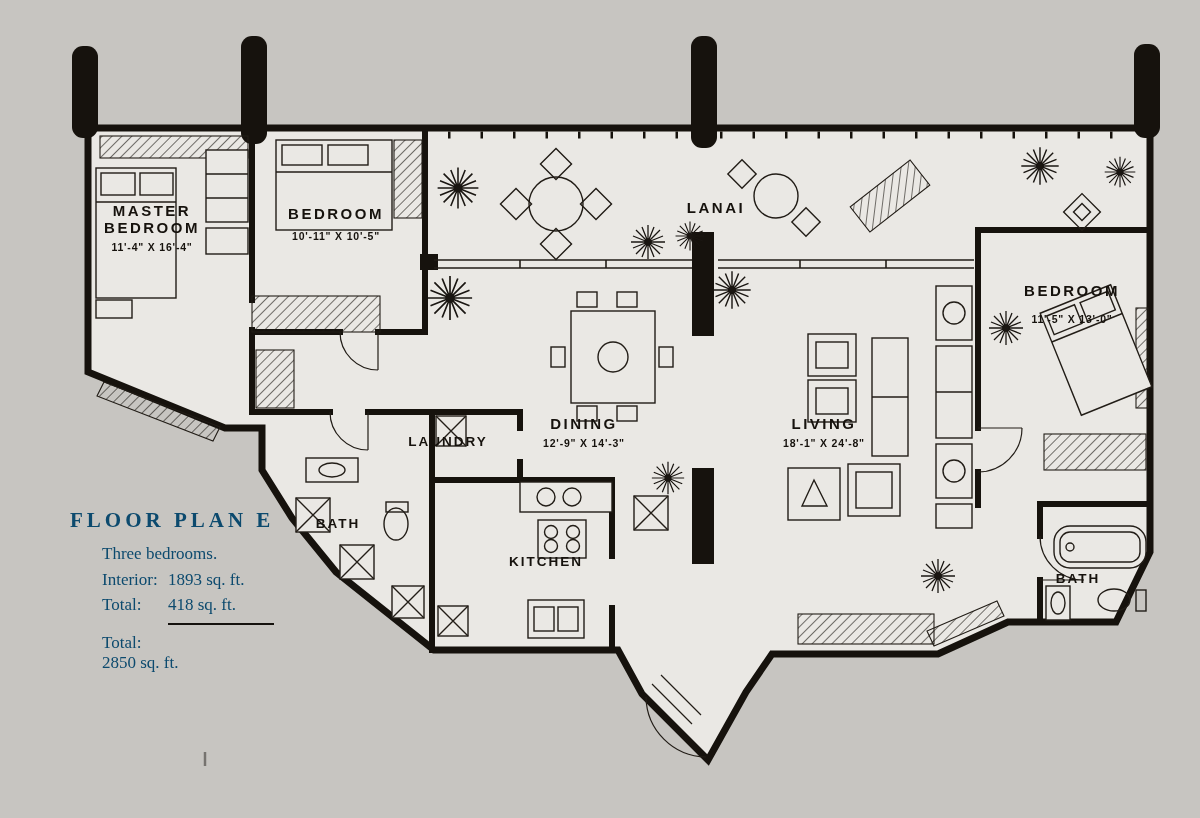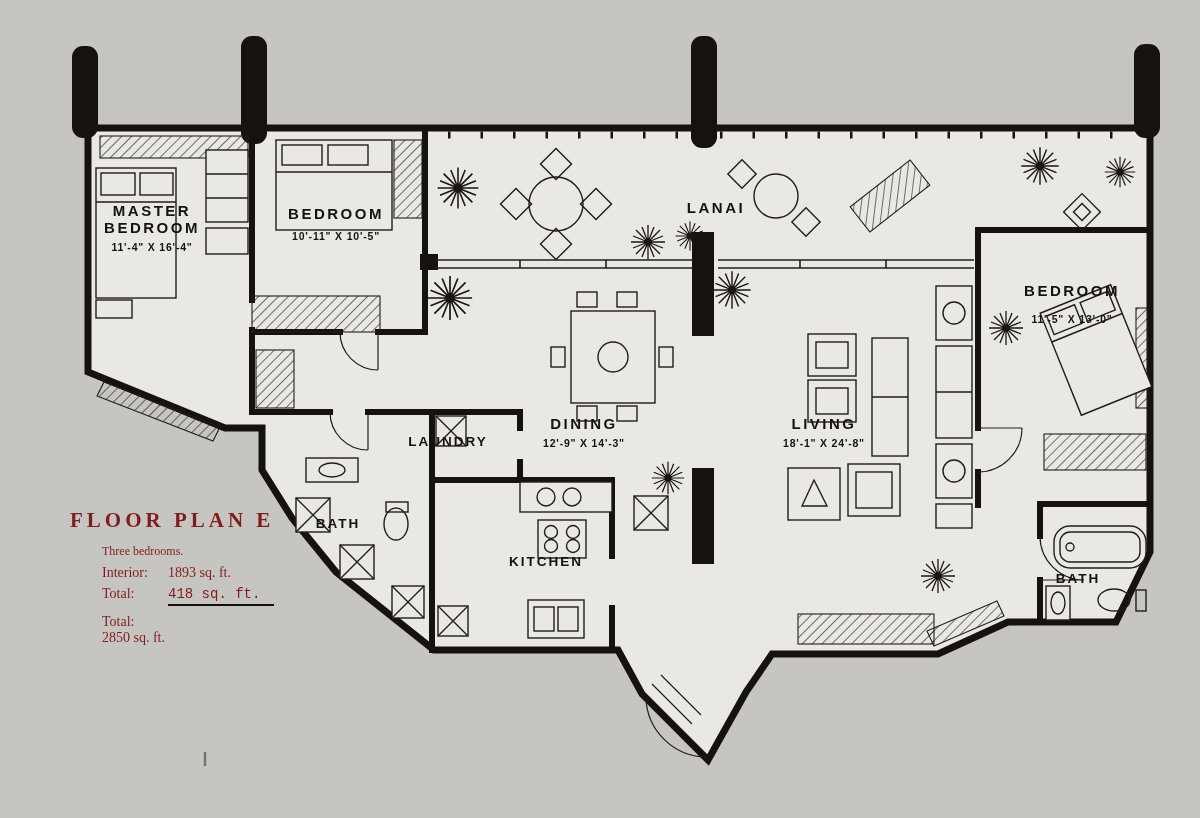--- a/index.html
+++ b/index.html
@@ -18,28 +18,28 @@
   .arc{fill:none;stroke:#221d17;stroke-width:1.2;}
 
   
   .room-label{font-family:"Liberation Sans",sans-serif;font-weight:700;font-size:15px;
               letter-spacing:2.5px;fill:#16120d;text-anchor:middle;}
   .room-label.sm{font-size:13.5px;letter-spacing:2px;}
   .room-dims{font-family:"Liberation Sans",sans-serif;font-weight:700;font-size:10.5px;
              letter-spacing:.8px;fill:#16120d;text-anchor:middle;}
 
   
-  .legend{position:absolute;left:70px;top:508px;color:#7f1d1d;
+  .legend{position:absolute;left:70px;top:508px;color:#0c4a6e;
           font-family:"Liberation Serif",serif;}
   .legend-title{font-size:21px;font-weight:600;letter-spacing:4px;}
-  .legend-sub{margin:11px 0 6px 32px;font-size:12px;}
+  .legend-sub{margin:11px 0 6px 32px;font-size:17px;}
   .legend-row{display:flex;justify-content:space-between;width:172px;margin:5px 0 0 32px;
-              font-size:14px;}
+              font-size:17px;}
   .legend-row .val{width:106px;}
-  .legend-row.sum .val{border-bottom:2px solid #14110d;padding-bottom:2px;font-family:Liberation Mono, monospace;}
+  .legend-row.sum .val{border-bottom:2px solid #14110d;padding-bottom:8px;}
   .legend-row.total{margin-top:8px;flex-direction:column;}
 </style>
 </head>
 <body>
 
 <div class="stage">
 <svg class="plan-svg" width="1200" height="818" viewBox="0 0 1200 818">
   <defs>
     <pattern id="hatch" width="7" height="7" patternUnits="userSpaceOnUse" patternTransform="rotate(45)">
       <line x1="0" y1="0" x2="0" y2="7" stroke="#1a1612" stroke-width="1.2"></line>

